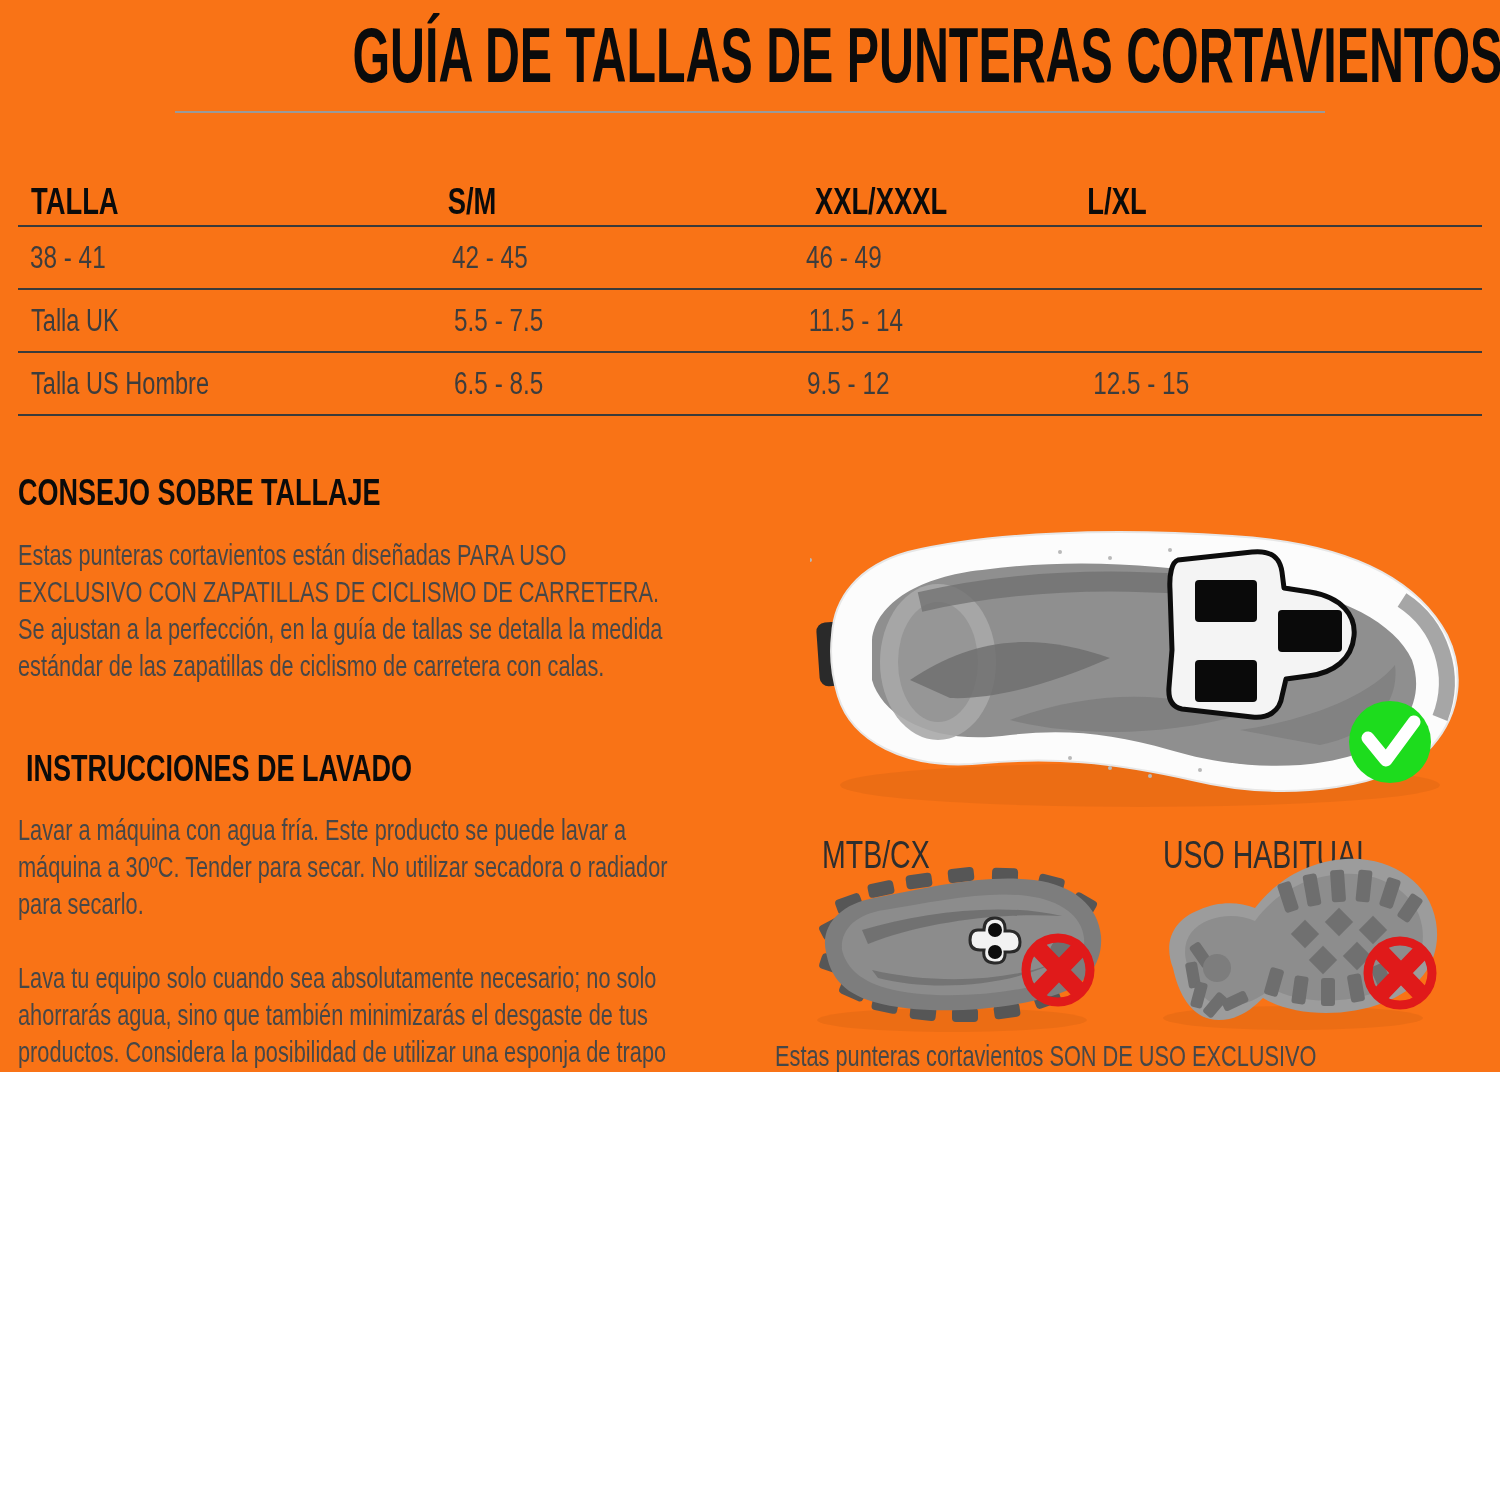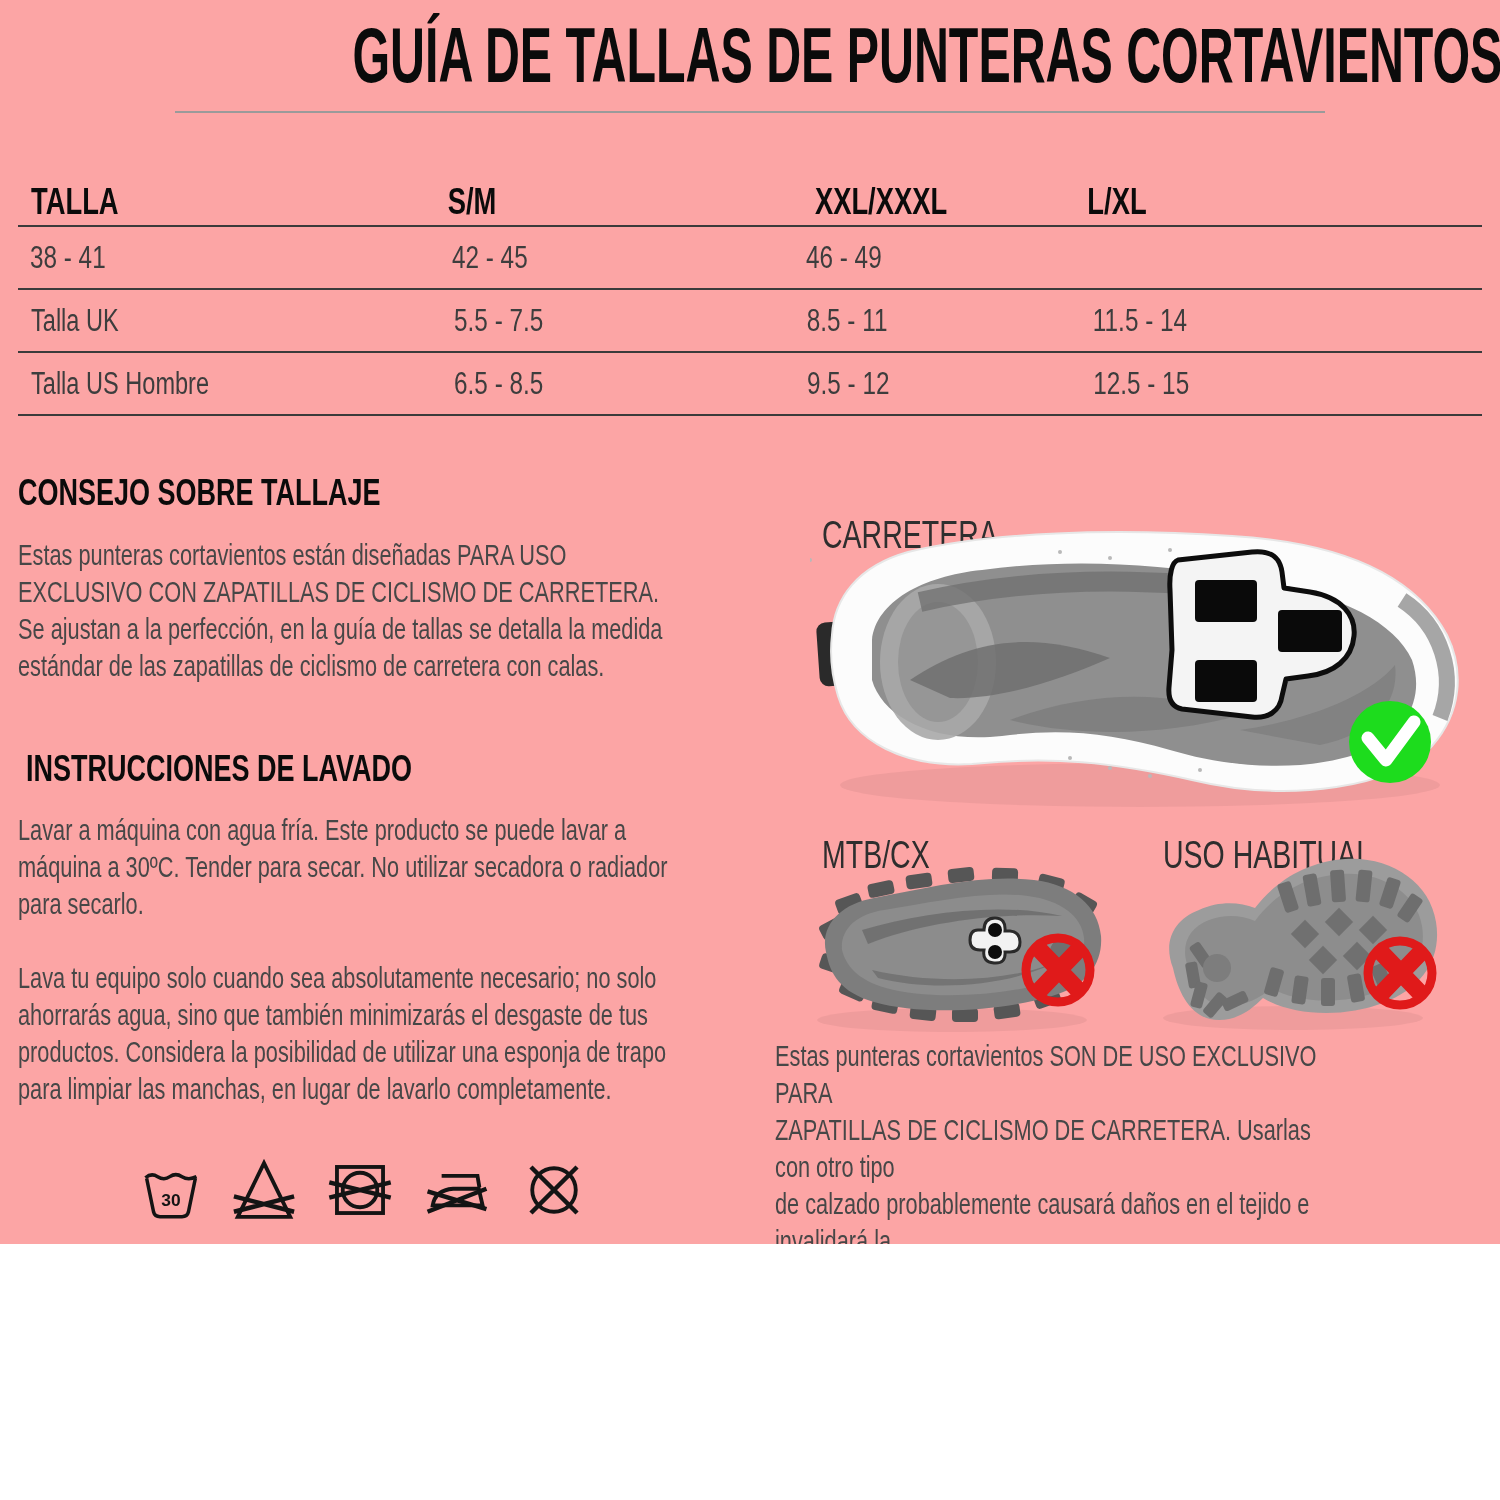--- a/index.html
+++ b/index.html
@@ -1,16 +1,16 @@
 <!DOCTYPE html>
 <html><head>
 <meta charset="utf-8">
 <style>
   html,body{margin:0;padding:0;background:#ffffff;}
-  .page{position:relative;width:1500px;height:1244px;background:#fca5a5;overflow:hidden;
+  .page{position:relative;width:1500px;height:1072px;background:#f97316;overflow:hidden;
         font-family:"Liberation Sans",sans-serif;color:#222;}
   .abs{position:absolute;}
   
   .cond{display:inline-block;transform:scaleX(0.75);transform-origin:0 0;white-space:nowrap;}
   .condc{display:inline-block;transform:scaleX(0.75);transform-origin:50% 0;white-space:nowrap;}
   .title-wrap{top:10px;left:0;width:1500px;text-align:center;}
   .title-wrap .condc{transform:scaleX(0.62);font-size:78px;font-weight:700;color:#0b0b0b;letter-spacing:0;}
   .title-rule{top:111px;left:175px;width:1150px;height:2px;background:#9a9a9a;}
   
   .size-table{top:178px;left:18px;width:1464px;}
@@ -67,21 +67,20 @@
       <div class="t-cell th-label"><span class="condc">L/XL</span></div>
     </div>
     <div class="t-row t-data">
       <div class="t-cell td-val"><span class="condc">38 - 41</span></div>
       <div class="t-cell td-val"><span class="condc">42 - 45</span></div>
       <div class="t-cell td-val"><span class="condc">46 - 49</span></div>
     </div>
     <div class="t-row t-data">
       <div class="t-cell first td-label"><span class="cond">Talla UK</span></div>
       <div class="t-cell td-val"><span class="condc">5.5 - 7.5</span></div>
-      <div class="t-cell td-val"><span class="condc">8.5 - 11</span></div>
       <div class="t-cell td-val"><span class="condc">11.5 - 14</span></div>
     </div>
     <div class="t-row t-data">
       <div class="t-cell first td-label"><span class="cond">Talla US Hombre</span></div>
       <div class="t-cell td-val"><span class="condc">6.5 - 8.5</span></div>
       <div class="t-cell td-val"><span class="condc">9.5 - 12</span></div>
       <div class="t-cell td-val"><span class="condc">12.5 - 15</span></div>
     </div>
   </div>
 
@@ -123,23 +122,20 @@
       <path d="M26,28 L82,28 L85,46" fill="none" stroke="#141414" stroke-width="6"></path>
       <path d="M12,74 Q16,50 44,48 L84,48 L90,74 Z" fill="none" stroke="#141414" stroke-width="6"></path>
       <path d="M4,52 L96,80 M96,48 L4,84" stroke="#141414" stroke-width="7"></path>
     </svg>
     <svg width="64" height="64" viewBox="0 0 100 100">
       <circle cx="50" cy="50" r="34" fill="none" stroke="#141414" stroke-width="6"></circle>
       <path d="M14,14 L86,86 M86,14 L14,86" stroke="#141414" stroke-width="7"></path>
     </svg>
   </div>
 
-  <div class="abs carretera-label shoe-label">
-    <span class="cond">CARRETERA</span>
-  </div>
 
   <svg class="abs road-svg" width="660" height="290" viewBox="0 0 660 290">
     <ellipse cx="330" cy="255" rx="300" ry="22" fill="#000000" opacity="0.05"></ellipse>
 
     <rect x="8" y="92" width="28" height="64" rx="9" fill="#2a2a2a" transform="rotate(-4 22 124)"></rect>
 
     <path d="M 22,105 C 24,68 48,36 98,22 C 182,2 302,-2 422,6 C 522,12 602,40 637,105
              C 654,140 652,182 622,216 C 587,256 482,274 382,250 C 302,232 242,226 162,234
              C 96,238 42,212 28,166 C 20,140 20,122 22,105 Z" fill="#fcfcfc" stroke="#e7e7e7" stroke-width="2"></path>
 

